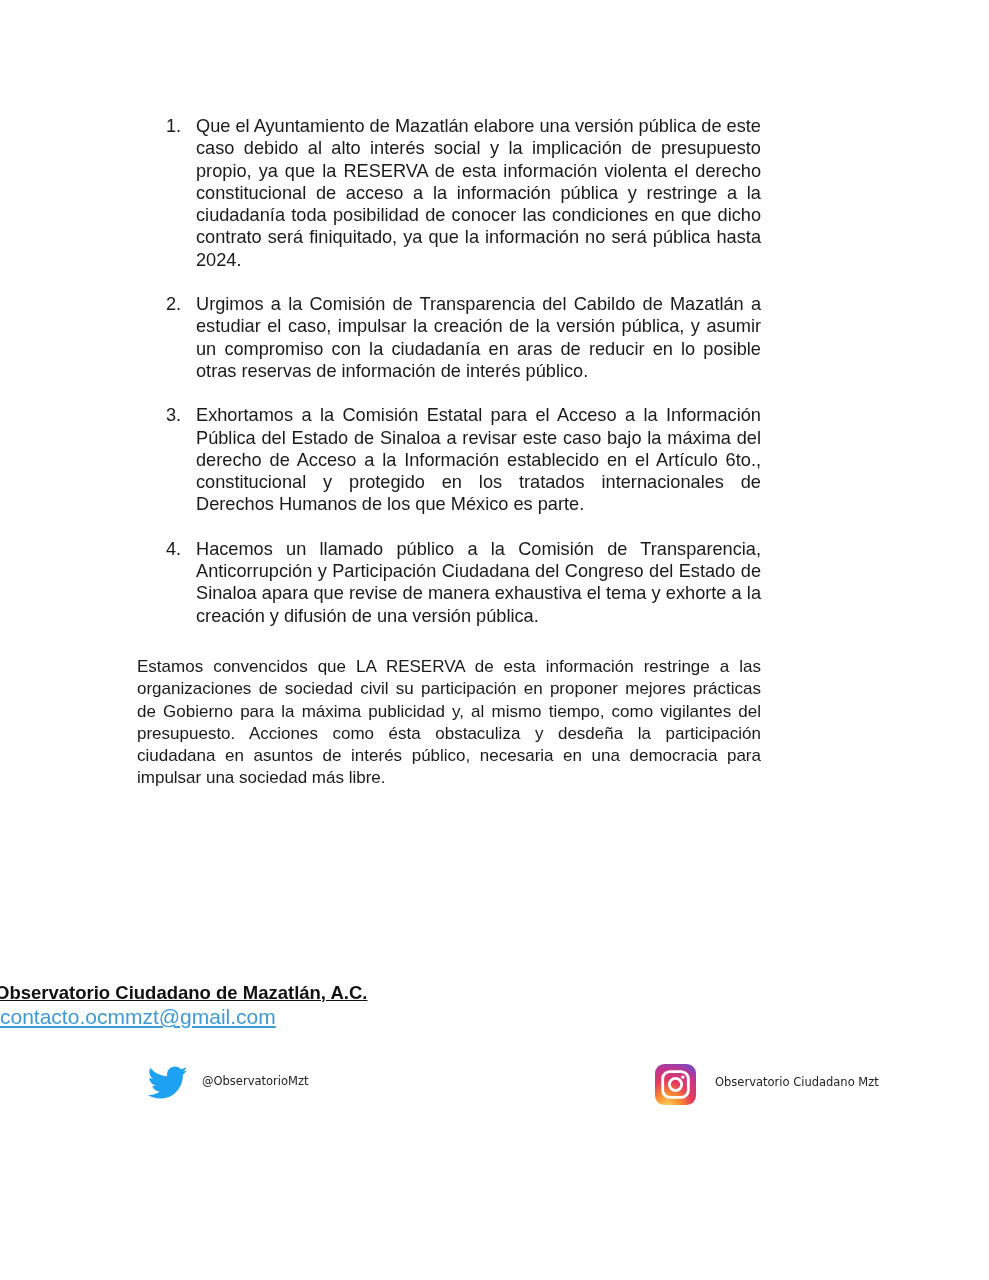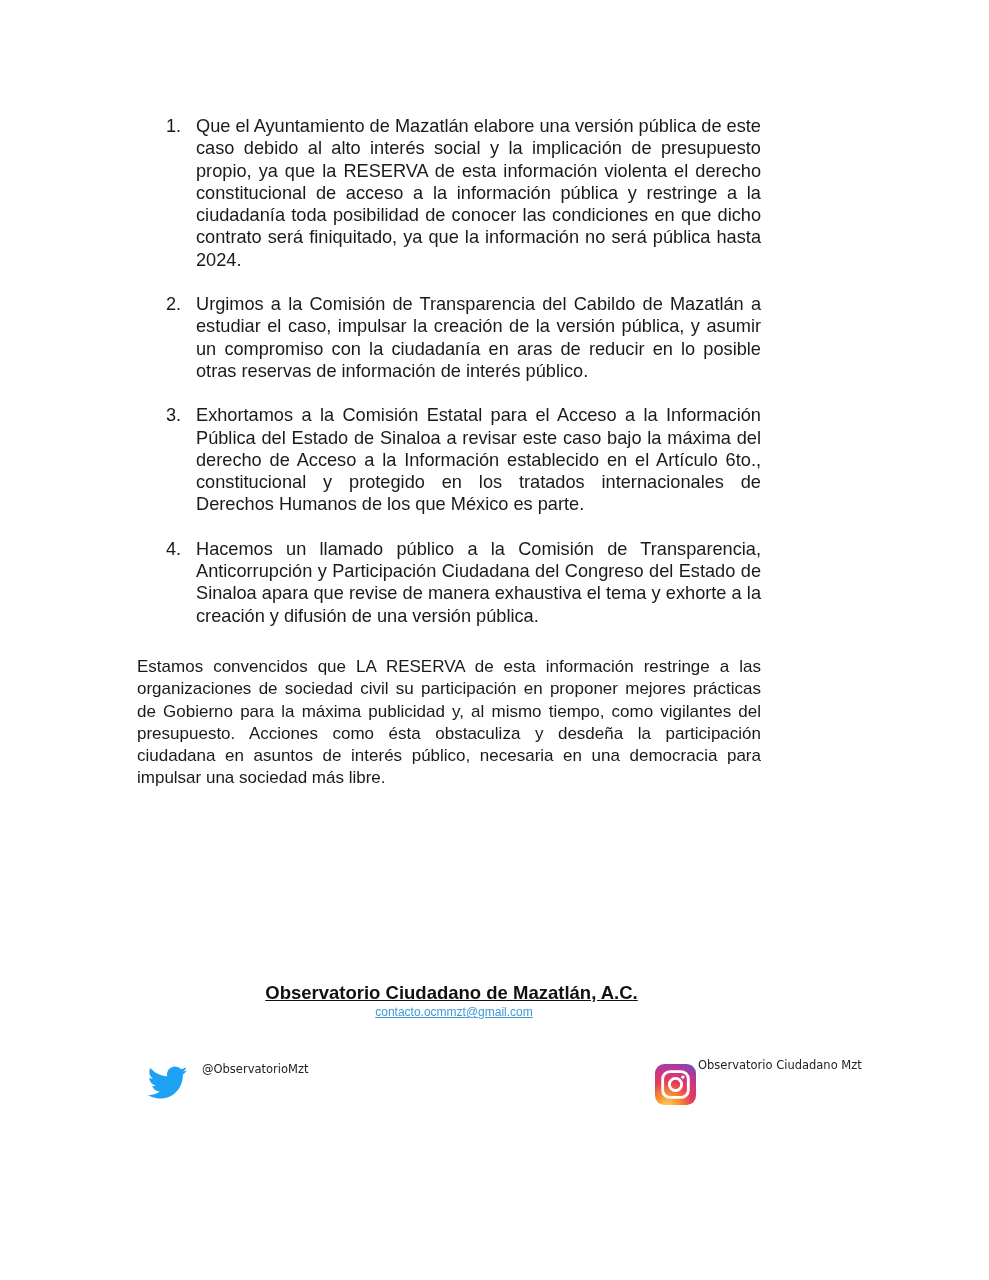--- a/index.html
+++ b/index.html
@@ -50,53 +50,54 @@
       font-size: 17px;
       line-height: 22.3px;
       text-align: justify;
       margin: 0;
     }
     .signature {
       position: absolute;
       left: 0;
       width: 908px;
       top: 982px;
-      text-align: center;
+      text-align: left;
     }
     .org-name {
       display: inline-block;
       font-weight: bold;
       font-size: 18.5px;
       text-decoration: underline;
       color: #111;
       margin-left: -5px;
     }
     .email {
       display: block;
-      font-size: 12px;
+      font-size: 21px;
       color: #3d9ad6;
       text-decoration: underline;
       margin-top: 1px;
     }
     .social-item {
       position: absolute;
       display: flex;
+      align-items: center;
       white-space: nowrap;
     }
     .social-item .label {
       font-family: "DejaVu Sans", sans-serif;
       font-size: 11.5px;
       color: #222;
     }
     .tw { left: 148px; top: 1066px; }
     .tw .label { margin-left: 14px; margin-top: -4px; }
     .fb { left: 351px; top: 1064px; }
     .fb .label { margin-left: 14px; margin-top: 8px; }
     .ig { left: 655px; top: 1064px; }
-    .ig .label { margin-left: 2px; margin-top: -6px; }
+    .ig .label { margin-left: 19px; margin-top: -6px; }
     .icon svg { display: block; }
   </style>
 </head>
 <body>
 
 <div class="page">
 
   <ol class="list">
     <li class="list-item">
       <span class="num">1.</span>

